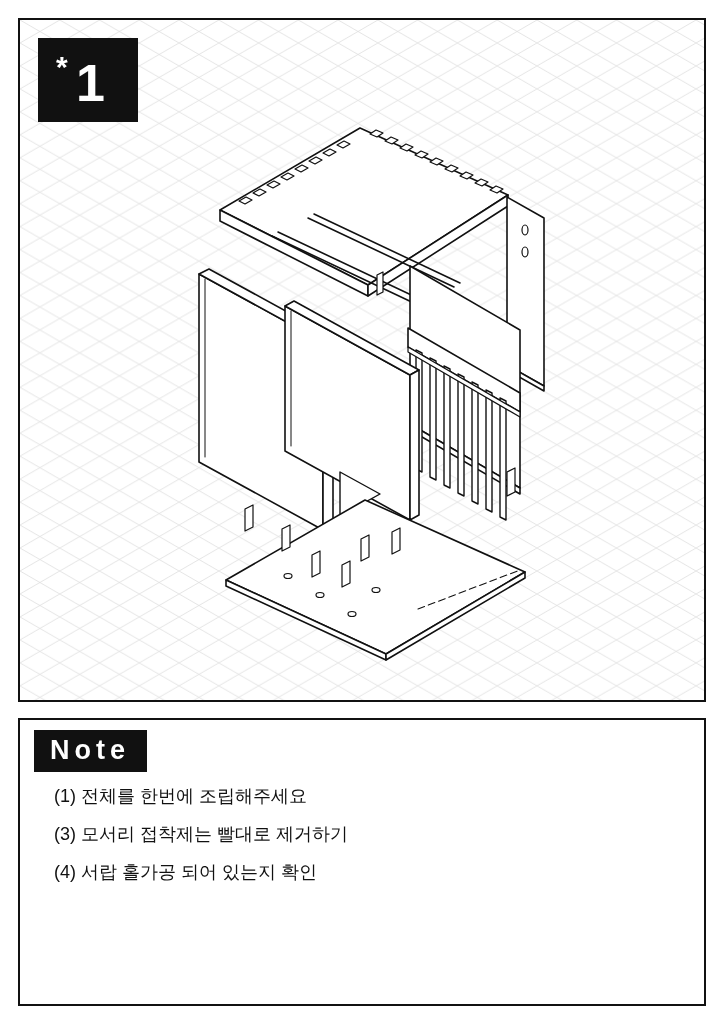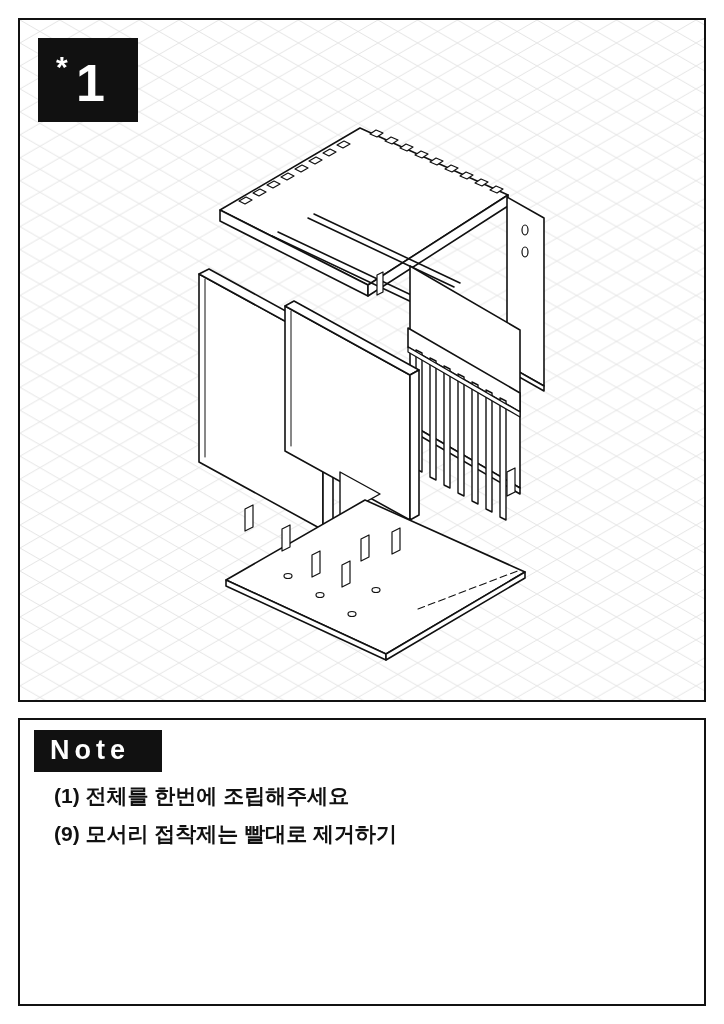--- a/index.html
+++ b/index.html
@@ -94,33 +94,33 @@
   }
   .note-badge {
     position: absolute;
     left: 14px;
     top: 10px;
     background: #111111;
     color: #ffffff;
     font-size: 27px;
     font-weight: 700;
     letter-spacing: 5px;
-    padding: 5px 32px 7px 16px;
+    padding: 5px 17px 7px 16px;
     line-height: 30px;
     text-align: right;
   }
   .note-list {
     position: absolute;
     left: 34px;
     top: 66px;
     right: 20px;
   }
   .note-item {
-    font-size: 21px;
-    font-weight: 700;
+    font-size: 18px;
+    font-weight: 400;
     line-height: 20px;
     margin-bottom: 18px;
     color: #111111;
     letter-spacing: 0px;
   }
 </style>
 </head>
 <body>
 
 <div class="page">
@@ -245,17 +245,18 @@
         </g>
 
       </g>
     </svg>
   </div>
 
   <div class="note-panel">
     <div class="note-badge">Note</div>
     <div class="note-list">
       <div class="note-item">(1) 전체를 한번에 조립해주세요</div>
-      <div class="note-item">(9) 모서리 접착제는 빨대로 제거하기</div>
+      <div class="note-item">(3) 모서리 접착제는 빨대로 제거하기</div>
+      <div class="note-item">(4) 서랍 홀가공 되어 있는지 확인</div>
     </div>
   </div>
 
 </div>
 
 </body></html>

